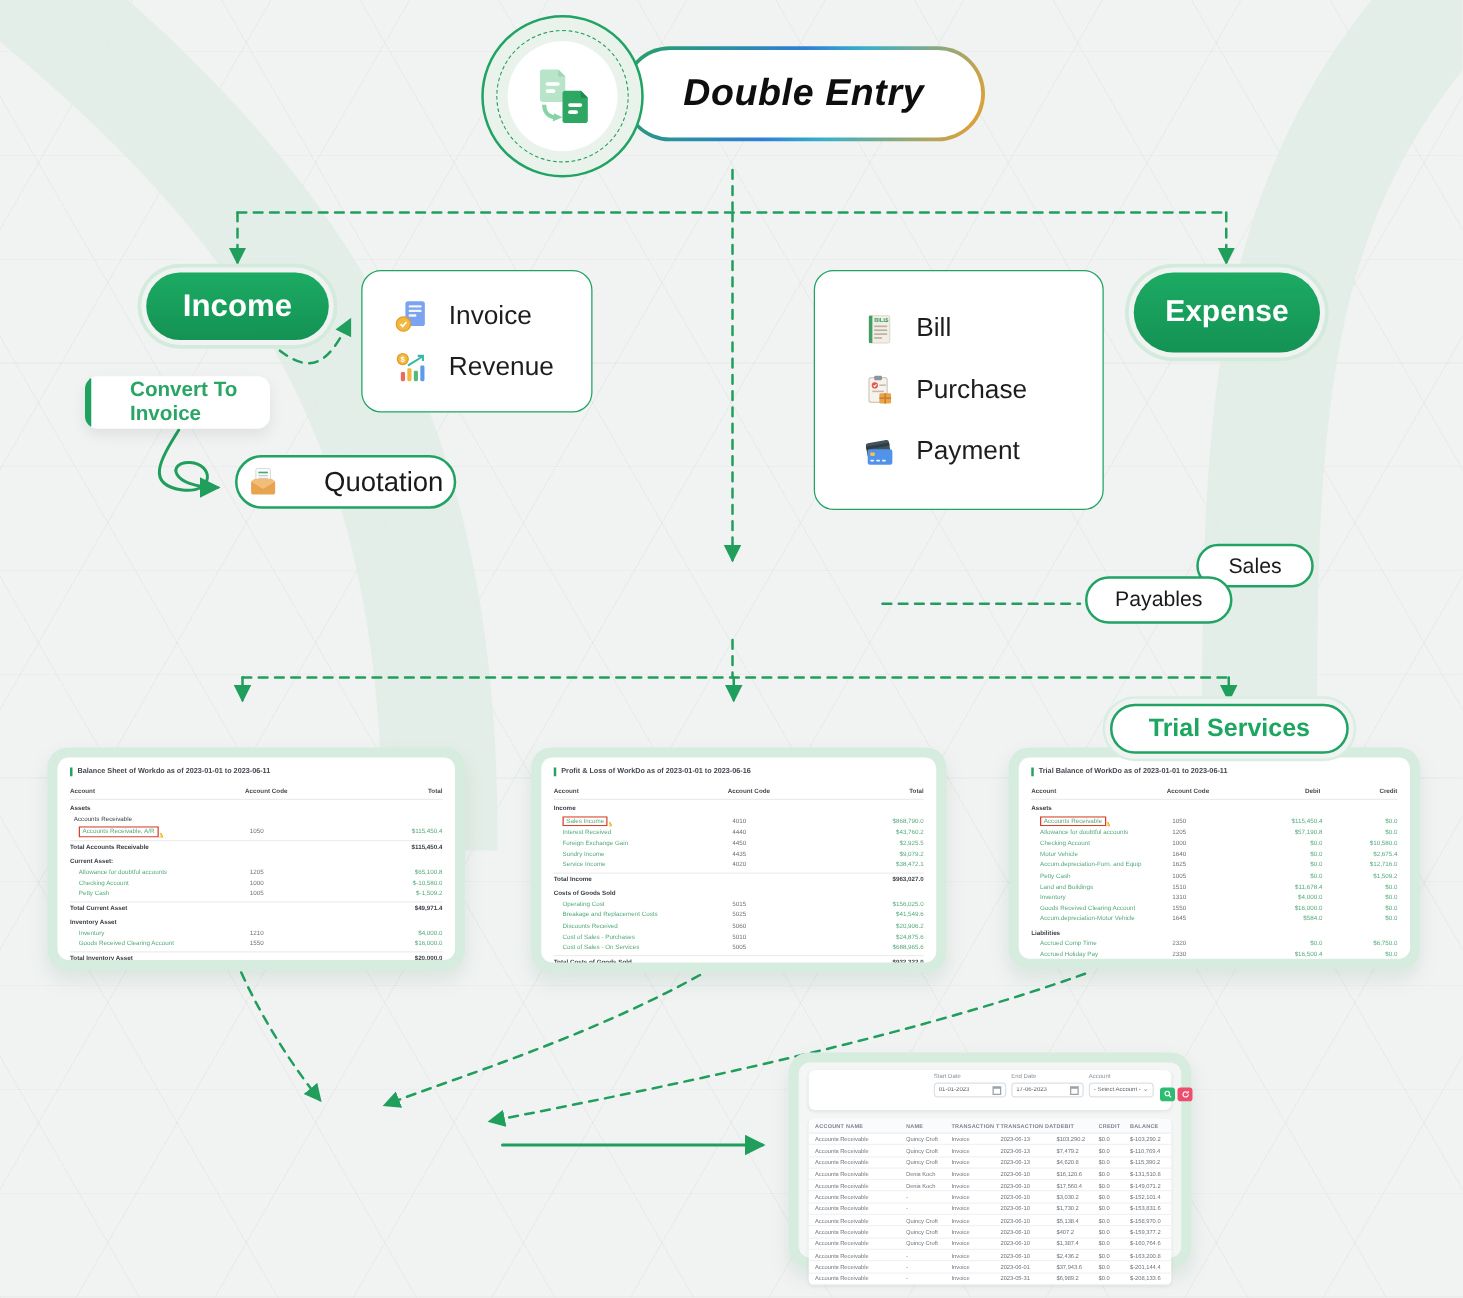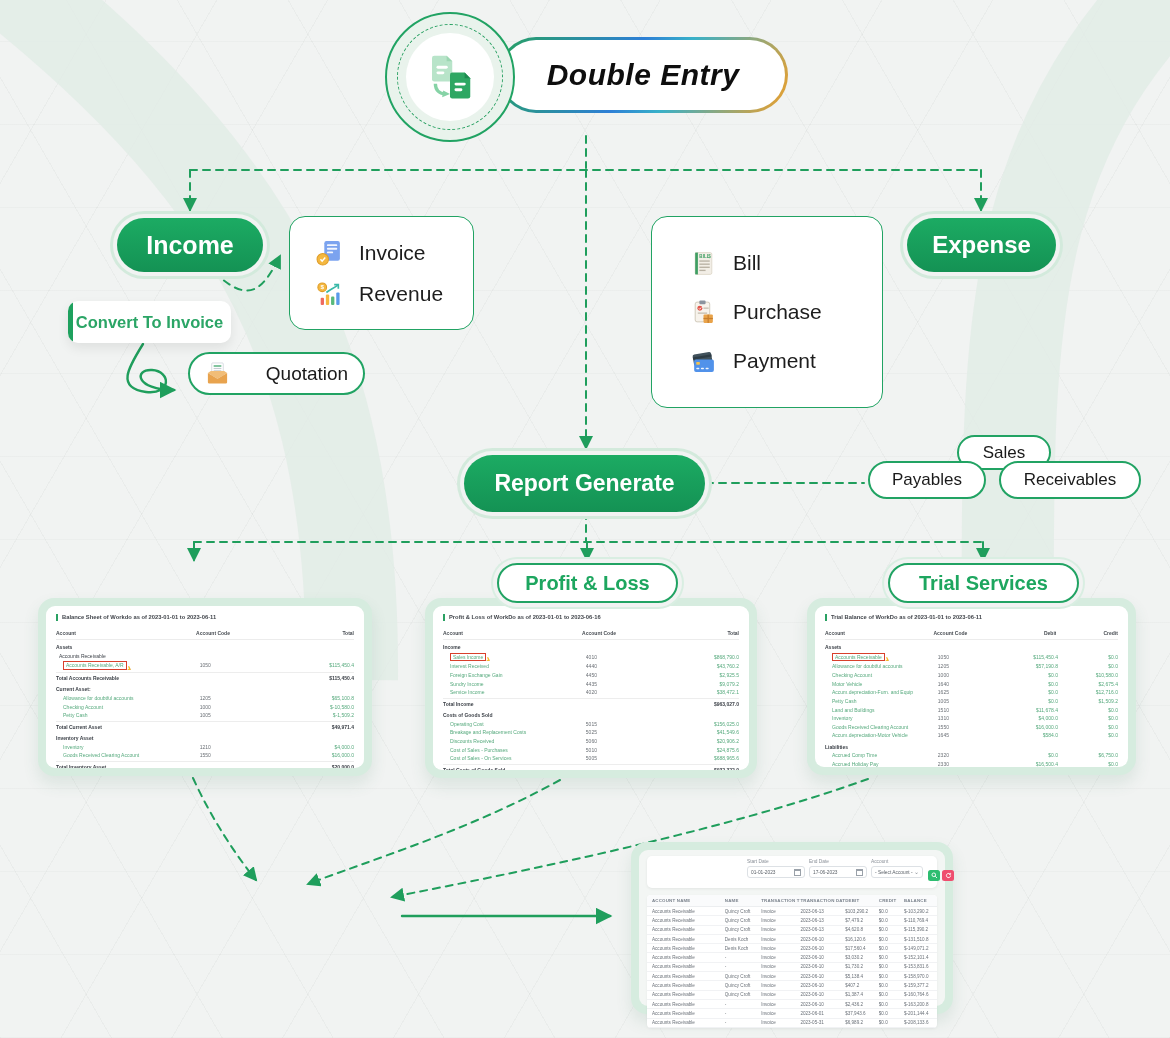--- a/index.html
+++ b/index.html
@@ -130,21 +130,21 @@
           </svg>
         </span>
       </div>
     </div>
   </div>
   <div class="hdr-pill-wrap">
     <div class="hdr-pill">Double Entry</div>
   </div>
 
   <div class="node pill-solid glow" style="left:117px;top:218px;width:146px;height:54px;font-size:25px;">Income</div>
-  <div class="node pill-solid glow" style="left:907px;top:218px;width:149px;height:54px;font-size:24px;">Expense</div>
+  <div class="node pill-solid glow" style="left:907px;top:218px;width:149px;height:64px;font-size:24px;">Expense</div>
 
   <div class="node box-outline" style="left:289px;top:216px;width:185px;height:114px;padding:14px 0 14px 26px;gap:14px;">
     <div class="item-row">
       <span class="nicon">
         <svg width="27" height="27" viewBox="0 0 26 26">
           <rect x="8" y="2" width="15" height="19" rx="2" fill="#7ba3ef"></rect>
           <rect x="10.5" y="5" width="10" height="1.8" rx=".9" fill="#fff" opacity=".9"></rect>
           <rect x="10.5" y="8.5" width="10" height="1.8" rx=".9" fill="#fff" opacity=".9"></rect>
           <rect x="10.5" y="12" width="6" height="1.8" rx=".9" fill="#fff" opacity=".9"></rect>
           <circle cx="6.5" cy="19.5" r="5.5" fill="#f4b840" stroke="#e09d27"></circle>
@@ -213,46 +213,43 @@
           <rect x="6" y="13.5" width="3.5" height="2.6" rx=".6" fill="#f4c34f"></rect>
           <rect x="6" y="19" width="3" height="1.4" rx=".7" fill="#fff" opacity=".9"></rect>
           <rect x="10.5" y="19" width="3" height="1.4" rx=".7" fill="#fff" opacity=".9"></rect>
           <rect x="15" y="19" width="3" height="1.4" rx=".7" fill="#fff" opacity=".9"></rect>
         </svg>
       </span>
       <span>Payment</span>
     </div>
   </div>
 
-  <div class="node convert-card" style="left:68px;top:301px;width:163px;height:42px;">
+  <div class="node convert-card" style="left:68px;top:301px;width:148px;height:42px;padding-left:36px;">
     <div class="bar"></div>
     <span class="lbl">Convert To Invoice</span>
   </div>
 
-  <div class="node pill-outline" style="left:188px;top:352px;width:177px;height:43px;font-size:19px;gap:36px;">
+  <div class="node pill-outline" style="left:188px;top:364px;width:177px;height:43px;font-size:22px;gap:36px;">
     <span class="nicon">
       <svg width="25" height="25" viewBox="0 0 26 26">
         <rect x="7" y="2" width="12" height="13" rx="1" fill="#fff" stroke="#cfd4da" stroke-width=".8"></rect>
         <rect x="9" y="4.5" width="8" height="1.4" fill="#48a971"></rect>
         <rect x="9" y="7.2" width="8" height="1.2" fill="#c7ccd2"></rect>
         <rect x="9" y="9.6" width="8" height="1.2" fill="#c7ccd2"></rect>
         <path d="M3 12.5l10 6 10-6-3-2.2H6z" fill="#f1bd77"></path>
         <path d="M3 12.5v9.5A1.5 1.5 0 0 0 4.5 23.5h17A1.5 1.5 0 0 0 23 22V12.5l-10 6z" fill="#e8a34e"></path>
       </svg>
     </span>
     <span>Quotation</span>
   </div>
 
-  <div class="node pill-solid glow" style="left:464px;top:455px;width:241px;height:57px;font-size:23px;">Report Generate</div>
 
   <div class="node pill-outline" style="left:957px;top:411px;width:94px;height:35px;font-size:17px;margin-top:24px;">Sales</div>
   <div class="node pill-outline" style="left:868px;top:461px;width:118px;height:38px;font-size:17px;">Payables</div>
-  <div class="node pill-outline" style="left:999px;top:461px;width:142px;height:38px;font-size:17px;">Receivables</div>
-
-  <div class="node report-pill" style="left:497px;top:563px;width:181px;height:40px;">Profit &amp; Loss</div>
+
   <div class="node report-pill" style="left:888px;top:563px;width:191px;height:40px;">Trial Services</div>
 
   <div class="mint-card" style="left:38px;top:598px;width:334px;height:178px;">
     <div class="card-inner rpt" id="bs-table">
         <div class="rpt-title">Balance Sheet of Workdo as of 2023-01-01 to 2023-06-11</div>
         <div class="rpt-head">
           <span class="hc hc0">Account</span>
           <span class="hc hc1">Account Code</span>
           <span class="hc hc2">Total</span>
         </div>

